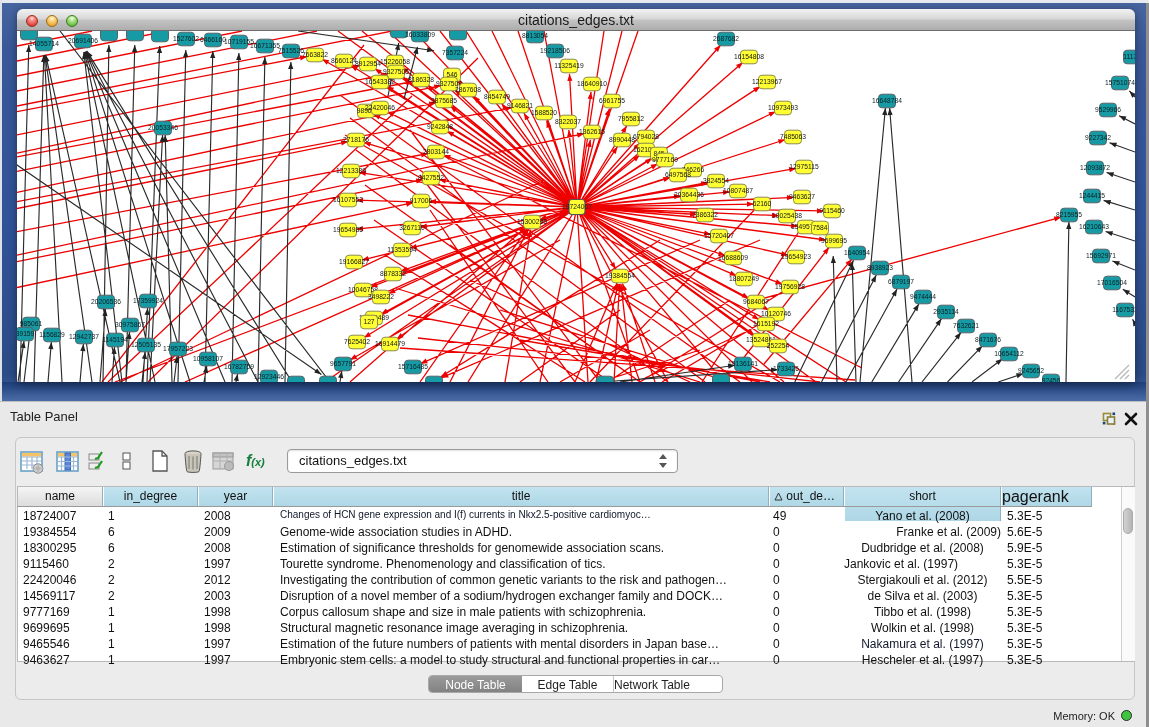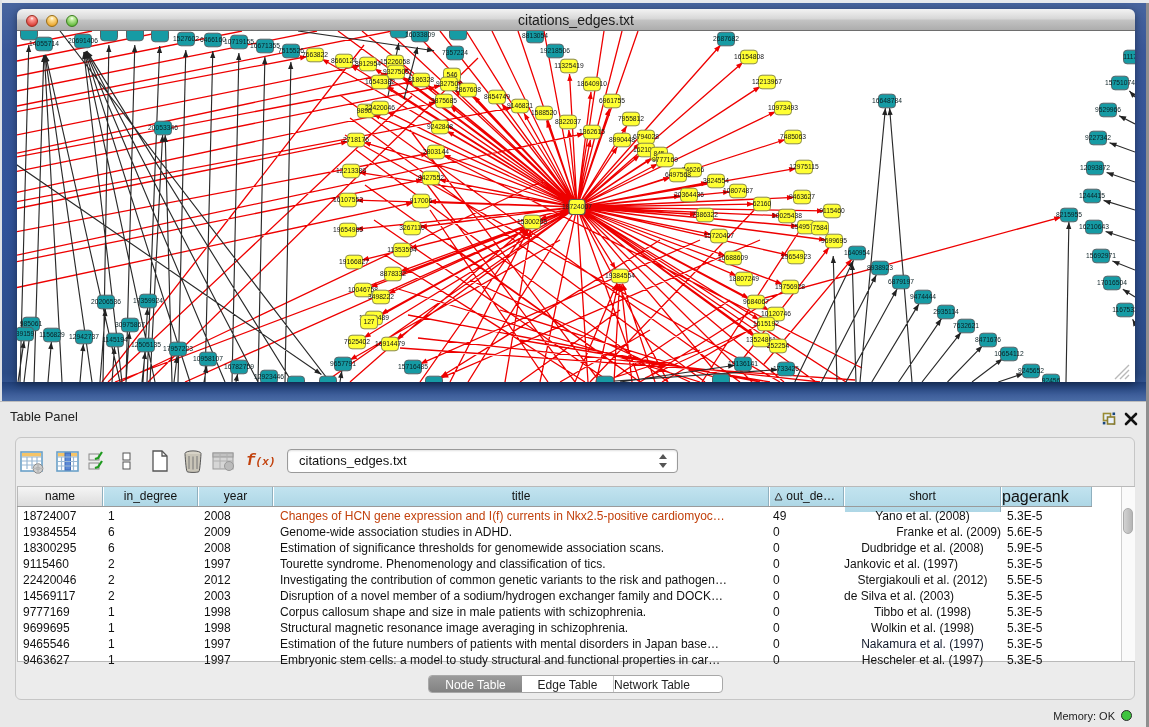--- a/index.html
+++ b/index.html
@@ -343,43 +343,43 @@
     <ellipse cx="11" cy="4.5" rx="8" ry="2.6" fill="#d8d4c8" stroke="#555"></ellipse>
     <path d="M3 5c0 0 1 16 2 17.5c1 1.2 11 1.2 12 0C18 21 19 5 19 5" fill="#c9c5b8" stroke="#555"></path>
     <path d="M7 7v13M11 7.5v13M15 7v13" stroke="#777"></path>
   </svg>
 <svg class="abs" width="24" height="24" viewBox="0 0 24 24" style="left:212px;top:450px">
     <rect x="1" y="3" width="20" height="16" fill="#d6d6d6" stroke="#999"></rect>
     <rect x="1" y="3" width="20" height="4" fill="#c2c2c2" stroke="#999"></rect>
     <path d="M1 11h20M8 3v16M15 3v16" stroke="#b0b0b0"></path>
     <circle cx="17" cy="16" r="4.5" fill="#bbb" stroke="#999"></circle>
   </svg>
-<div class="abs" style="left:246px;top:452px;font-family:Liberation Mono, monospace;font-style:italic;font-size:16px;font-weight:bold;color:#c2410c">f<span style="font-size:11px">(x)</span></div>
+<div class="abs" style="left:246px;top:452px;font-family:Liberation Sans, sans-serif;font-style:italic;font-size:16px;font-weight:bold;color:#15803d">f<span style="font-size:11px">(x)</span></div>
 <div class="abs" style="left:287px;top:449px;width:391px;height:24px;background:#fff;border:1px solid #9a9a9a;border-radius:4px;box-shadow:inset 0 1px 2px rgba(0,0,0,.12)">
     <div class="abs" style="left:11px;top:0;line-height:22px;font-size:13px;color:#111">citations_edges.txt</div>
     <svg class="abs" width="10" height="14" viewBox="0 0 10 14" style="left:370px;top:4px">
       <path d="M5 0l4 5H1z" fill="#555"></path>
       <path d="M5 14l4-5H1z" fill="#555"></path>
     </svg>
   </div>
 <div class="abs" style="left:17px;top:486px;width:1118px;height:176px;background:#fff;border:1px solid #b9b9b9"></div>
 <div class="abs" style="left:18px;top:487px;width:85px;height:19px;background:linear-gradient(180deg,#f5f5f5,#dcdcdc);border-right:1px solid #8fb0bf;font-size:12px;color:#111;text-align:center;line-height:19px">name</div>
 <div class="abs" style="left:104px;top:487px;width:94px;height:19px;background:linear-gradient(180deg,#c2e3ef,#aed7e6);border-right:1px solid #8fb0bf;font-size:12px;color:#111;text-align:center;line-height:19px">in_degree</div>
 <div class="abs" style="left:199px;top:487px;width:74px;height:19px;background:linear-gradient(180deg,#c2e3ef,#aed7e6);border-right:1px solid #8fb0bf;font-size:12px;color:#111;text-align:center;line-height:19px">year</div>
 <div class="abs" style="left:274px;top:487px;width:495px;height:19px;background:linear-gradient(180deg,#c2e3ef,#aed7e6);border-right:1px solid #8fb0bf;font-size:12px;color:#111;text-align:center;line-height:19px">title</div>
 <div class="abs" style="left:770px;top:487px;width:74px;height:19px;background:linear-gradient(180deg,#c2e3ef,#aed7e6);border-right:1px solid #8fb0bf;font-size:12px;color:#111;text-align:left;line-height:19px;padding-left:4px"><svg width="9" height="9" viewBox="0 0 9 9" style="vertical-align:-1px">
       <path d="M4.5 1L8 8H1z" fill="none" stroke="#333" stroke-width="1"></path>
     </svg> out_de…</div>
-<div class="abs" style="left:845px;top:487px;width:156px;height:25px;background:linear-gradient(180deg,#c2e3ef,#aed7e6);border-right:1px solid #8fb0bf;font-size:12px;color:#111;text-align:center;line-height:19px">short</div>
+<div class="abs" style="left:845px;top:487px;width:156px;height:34px;background:linear-gradient(180deg,#c2e3ef,#aed7e6);border-right:1px solid #8fb0bf;font-size:12px;color:#111;text-align:center;line-height:19px">short</div>
 <div class="abs" style="left:1002px;top:487px;width:90px;height:19px;background:linear-gradient(180deg,#c2e3ef,#aed7e6);border-right:1px solid #8fb0bf;font-size:16px;color:#111;text-align:left;line-height:19px">pagerank</div>
 <div class="abs" style="left:17px;top:506px;width:1075px;height:1px;background:#9a9a9a"></div>
 <div class="abs" style="left:23px;top:509px;font-size:12px;color:#111;white-space:nowrap">18724007</div>
 <div class="abs" style="left:108px;top:509px;font-size:12px;color:#111">1</div>
 <div class="abs" style="left:204px;top:509px;font-size:12px;color:#111">2008</div>
-<div class="abs" style="left:280px;top:509px;width:482px;font-size:12px;color:#c2410c;white-space:nowrap;overflow:hidden">Changes of HCN gene expression and I(f) currents in Nkx2.5-positive cardiomyoc…</div>
+<div class="abs" style="left:280px;top:509px;width:482px;font-size:10px;color:#0f172a;white-space:nowrap;overflow:hidden">Changes of HCN gene expression and I(f) currents in Nkx2.5-positive cardiomyoc…</div>
 <div class="abs" style="left:773px;top:509px;font-size:12px;color:#111">49</div>
 <div class="abs" style="left:844px;top:509px;width:157px;font-size:12px;color:#111;text-align:center">Yano et al. (2008)</div>
 <div class="abs" style="left:1007px;top:509px;font-size:12px;color:#111">5.3E-5</div>
 <div class="abs" style="left:23px;top:525px;font-size:12px;color:#111;white-space:nowrap">19384554</div>
 <div class="abs" style="left:108px;top:525px;font-size:12px;color:#111">6</div>
 <div class="abs" style="left:204px;top:525px;font-size:12px;color:#111">2009</div>
 <div class="abs" style="left:280px;top:525px;width:482px;font-size:12px;color:#111;white-space:nowrap;overflow:hidden">Genome-wide association studies in ADHD.</div>
 <div class="abs" style="left:773px;top:525px;font-size:12px;color:#111">0</div>
 <div class="abs" style="left:844px;top:525px;width:157px;font-size:12px;color:#111;text-align:right">Franke et al. (2009)</div>
 <div class="abs" style="left:1007px;top:525px;font-size:12px;color:#111">5.6E-5</div>
@@ -402,21 +402,21 @@
 <div class="abs" style="left:204px;top:573px;font-size:12px;color:#111">2012</div>
 <div class="abs" style="left:280px;top:573px;width:482px;font-size:12px;color:#111;white-space:nowrap;overflow:hidden">Investigating the contribution of common genetic variants to the risk and pathogen…</div>
 <div class="abs" style="left:773px;top:573px;font-size:12px;color:#111">0</div>
 <div class="abs" style="left:844px;top:573px;width:157px;font-size:12px;color:#111;text-align:center">Stergiakouli et al. (2012)</div>
 <div class="abs" style="left:1007px;top:573px;font-size:12px;color:#111">5.5E-5</div>
 <div class="abs" style="left:23px;top:589px;font-size:12px;color:#111;white-space:nowrap">14569117</div>
 <div class="abs" style="left:108px;top:589px;font-size:12px;color:#111">2</div>
 <div class="abs" style="left:204px;top:589px;font-size:12px;color:#111">2003</div>
 <div class="abs" style="left:280px;top:589px;width:482px;font-size:12px;color:#111;white-space:nowrap;overflow:hidden">Disruption of a novel member of a sodium/hydrogen exchanger family and DOCK…</div>
 <div class="abs" style="left:773px;top:589px;font-size:12px;color:#111">0</div>
-<div class="abs" style="left:844px;top:589px;width:157px;font-size:12px;color:#111;text-align:left">de Silva et al. (2003)</div>
+<div class="abs" style="left:844px;top:589px;width:157px;font-size:12px;color:#111;text-align:center">de Silva et al. (2003)</div>
 <div class="abs" style="left:1007px;top:589px;font-size:12px;color:#111">5.3E-5</div>
 <div class="abs" style="left:23px;top:605px;font-size:12px;color:#111;white-space:nowrap">9777169</div>
 <div class="abs" style="left:108px;top:605px;font-size:12px;color:#111">1</div>
 <div class="abs" style="left:204px;top:605px;font-size:12px;color:#111">1998</div>
 <div class="abs" style="left:280px;top:605px;width:482px;font-size:12px;color:#111;white-space:nowrap;overflow:hidden">Corpus callosum shape and size in male patients with schizophrenia.</div>
 <div class="abs" style="left:773px;top:605px;font-size:12px;color:#111">0</div>
 <div class="abs" style="left:844px;top:605px;width:157px;font-size:12px;color:#111;text-align:center">Tibbo et al. (1998)</div>
 <div class="abs" style="left:1007px;top:605px;font-size:12px;color:#111">5.3E-5</div>
 <div class="abs" style="left:23px;top:621px;font-size:12px;color:#111;white-space:nowrap">9699695</div>
 <div class="abs" style="left:108px;top:621px;font-size:12px;color:#111">1</div>

